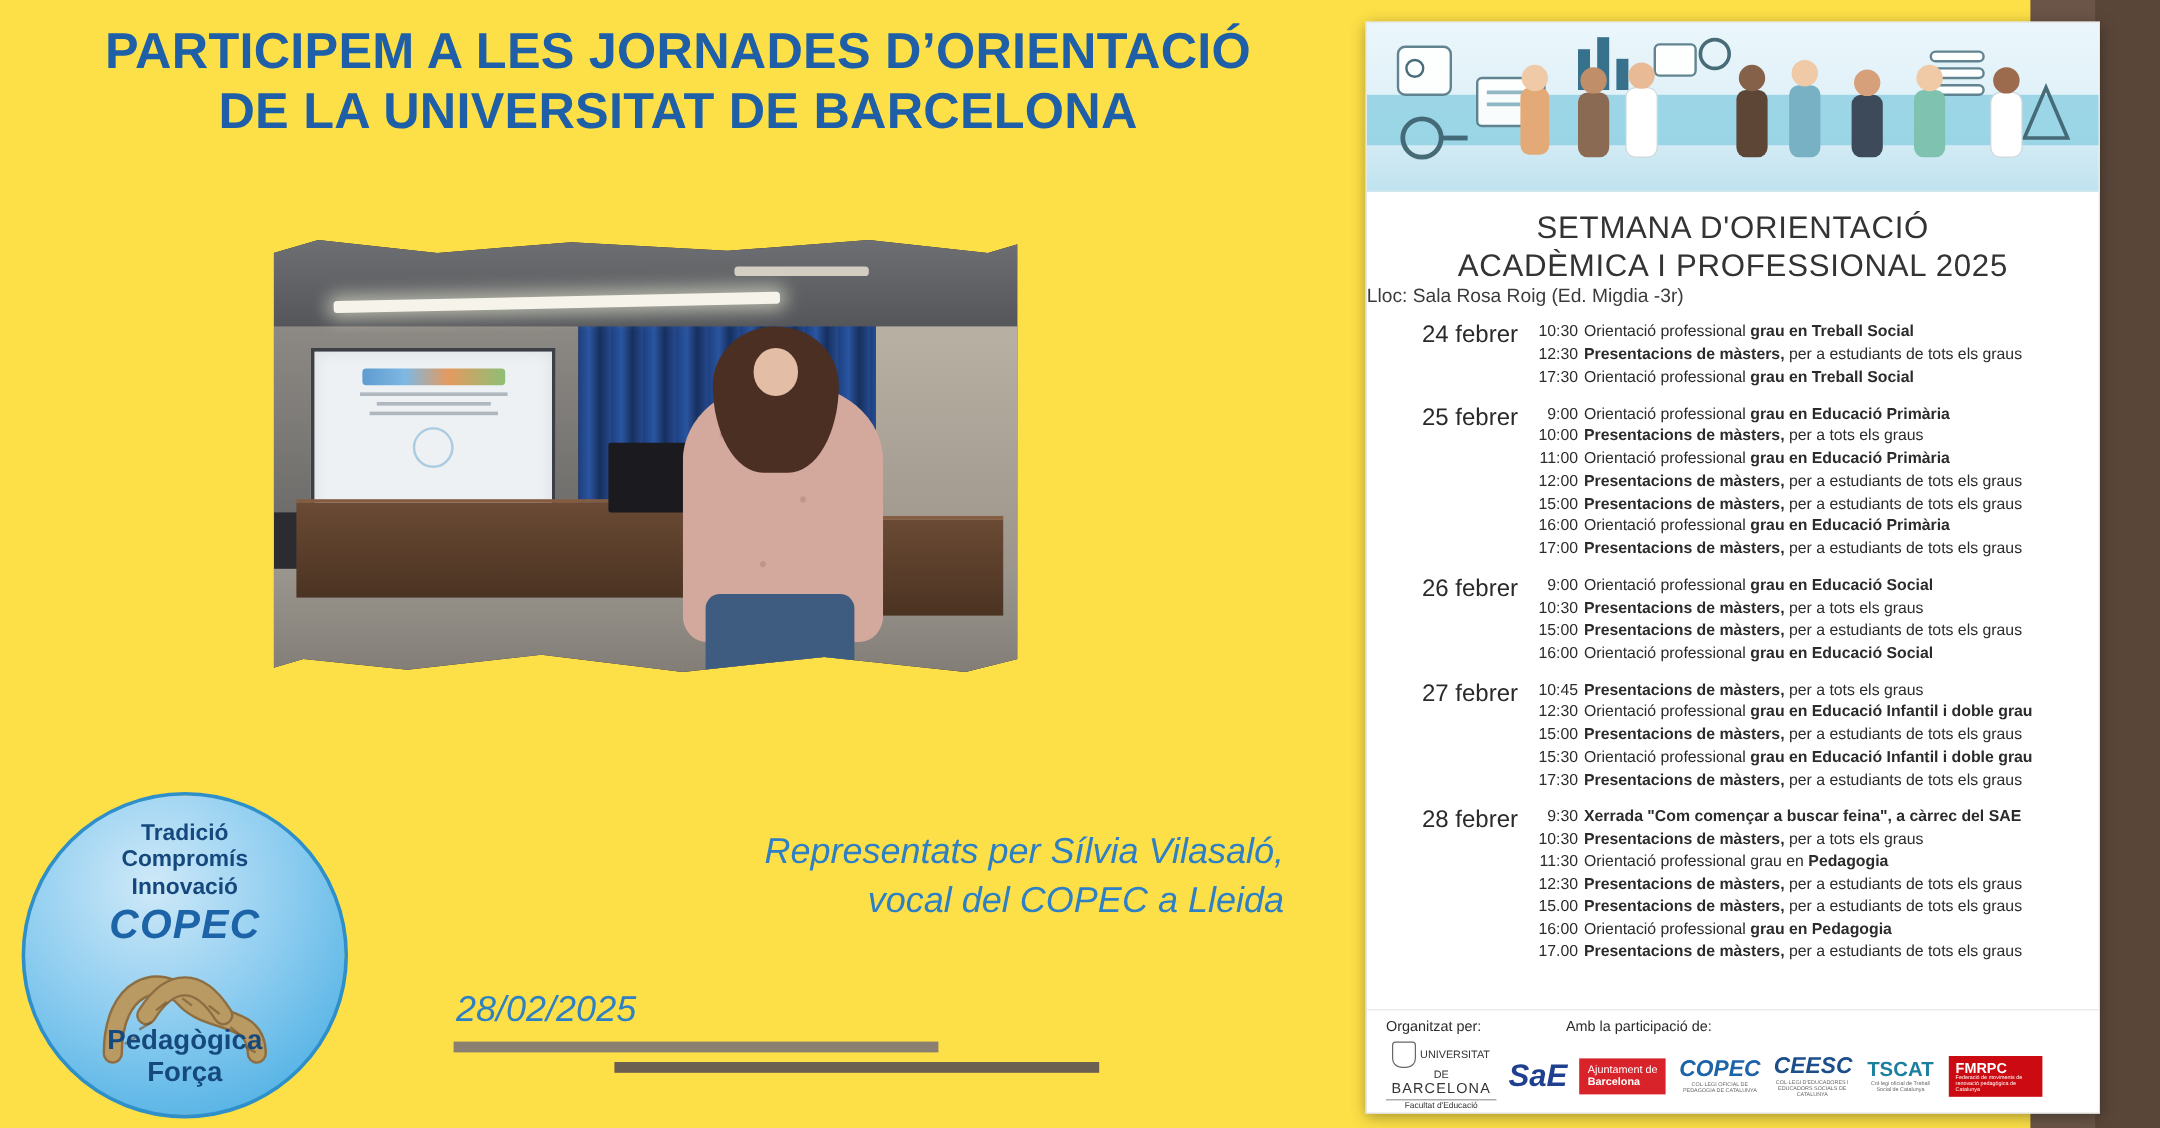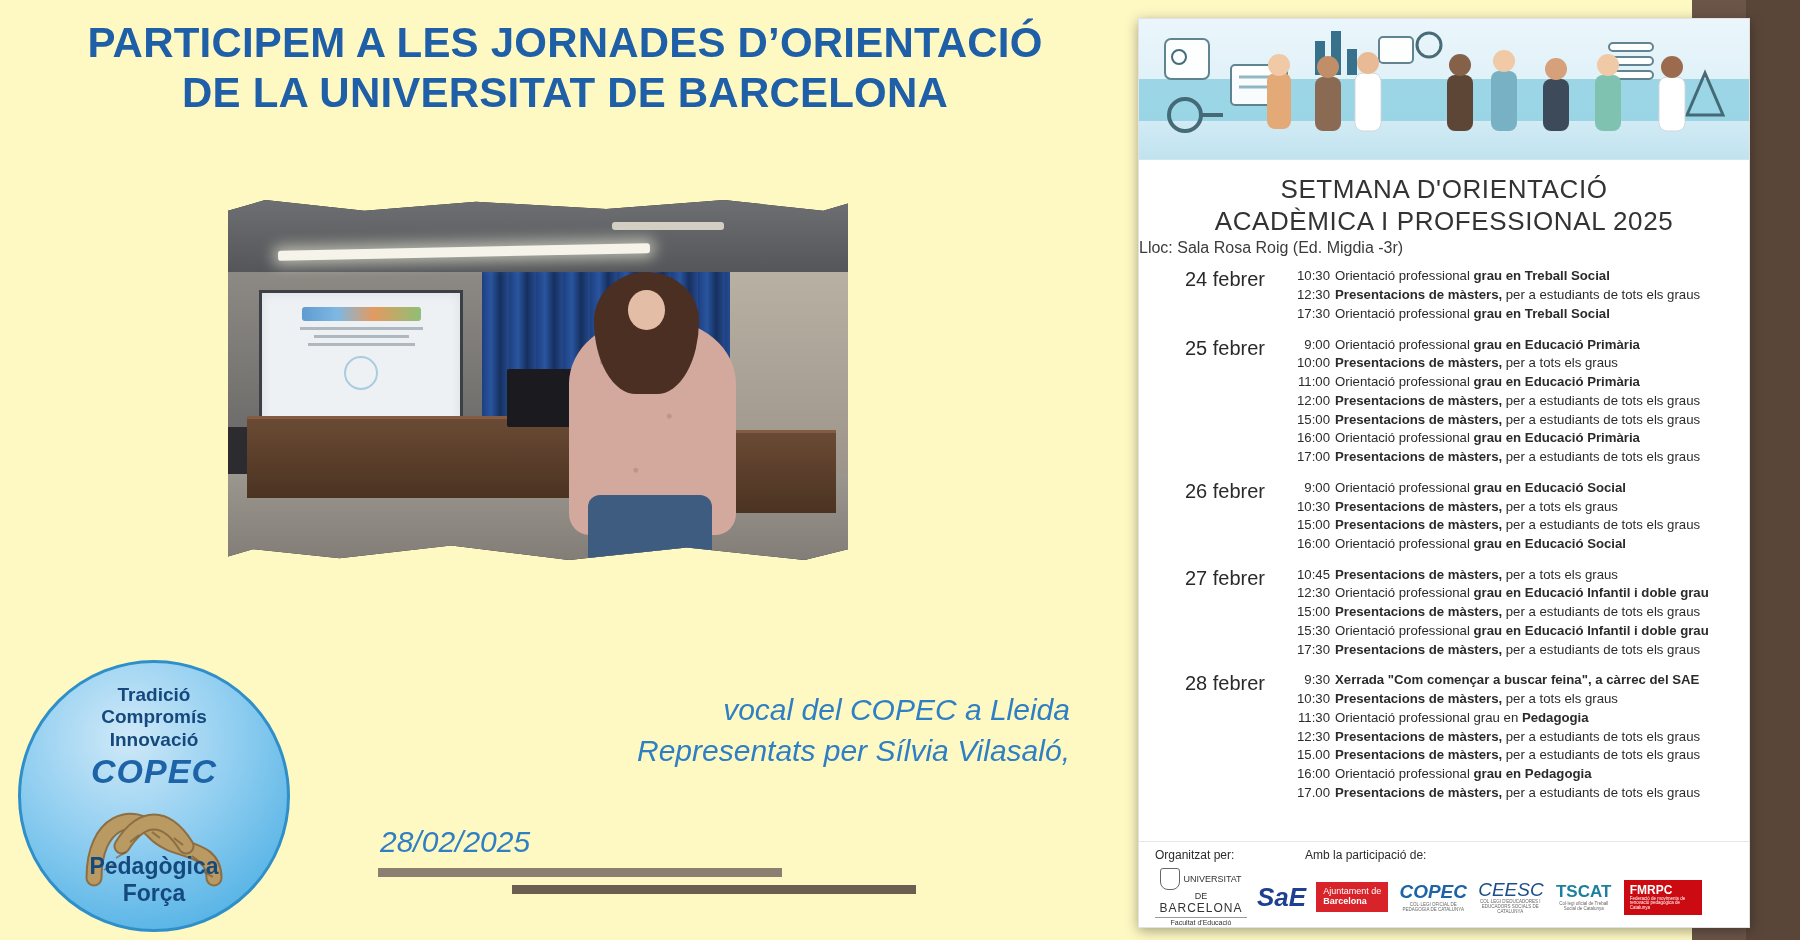--- a/index.html
+++ b/index.html
@@ -12,21 +12,21 @@
     height: 940px;
     overflow: hidden;
     font-family: "Liberation Sans", sans-serif;
     position: relative;
   }
   .slide {
     position: absolute;
     left: 0; top: 0;
     width: 1800px;
     height: 940px;
-    background: #fef9c3;
+    background: #fde047;
     overflow: hidden;
   }
   
   .right-band {
     position: absolute;
     right: 0; top: 0;
     width: 108px;
     height: 940px;
     background: #6b5548;
   }
@@ -362,21 +362,20 @@
     width: 116px;
     flex: 0 0 116px;
     text-align: right;
     padding-right: 10px;
     color: #2a2a2a;
     font-size: 20px;
     padding-top: 1px;
   }
   .day-items {
     flex: 1 1 auto;
-    margin-left: 15px;
   }
   .sched-row {
     font-size: 13.2px;
     color: #2b2b2b;
     line-height: 1.42;
     white-space: nowrap;
   }
   .sched-time {
     display: inline-block;
     min-width: 40px;
@@ -423,21 +422,21 @@
   .sae-logo {
     font-size: 26px; font-weight: bold; color: #1f3f8f; font-style: italic;
   }
   .ajunt {
     background: #d8232a; color: #fff; padding: 5px 7px; font-size: 9px; line-height: 1.1; text-align: left;
   }
   .copec-small {
     color: #1d63a8; font-style: italic; font-weight: bold; font-size: 19px;
   }
   .ceesc {
-    color: #1c4f8a; font-weight: normal; font-size: 19px; font-style: italic;
+    color: #1c4f8a; font-weight: bold; font-size: 19px; font-style: italic;
   }
   .tscat {
     color: #1b7f9e; font-weight: bold; font-size: 17px;
   }
   .fmrpc {
     background: #cc0a12; color: #fff; padding: 4px 6px; font-size: 9px; line-height: 1.05; text-align: left;
   }
 </style>
 </head>
 <body>
@@ -470,22 +469,22 @@
       <div class="photo-desk2"></div>
       <div class="photo-monitor"></div>
       <div class="photo-person-hair"></div>
       <div class="photo-person-body"></div>
       <div class="photo-person-jeans"></div>
       <div class="photo-person-face"></div>
     </div>
   </div>
 
   <div class="subtitle">
+    <div>Representats per Sílvia Vilasaló,</div>
     <div>vocal del COPEC a Lleida</div>
-    <div>Representats per Sílvia Vilasaló,</div>
   </div>
 
   <div class="date">28/02/2025</div>
   <div class="rule-1"></div>
   <div class="rule-2"></div>
 
   <div class="logo">
     <div class="logo-circle"></div>
     <div class="logo-text-top">
       <div>Tradició</div>

